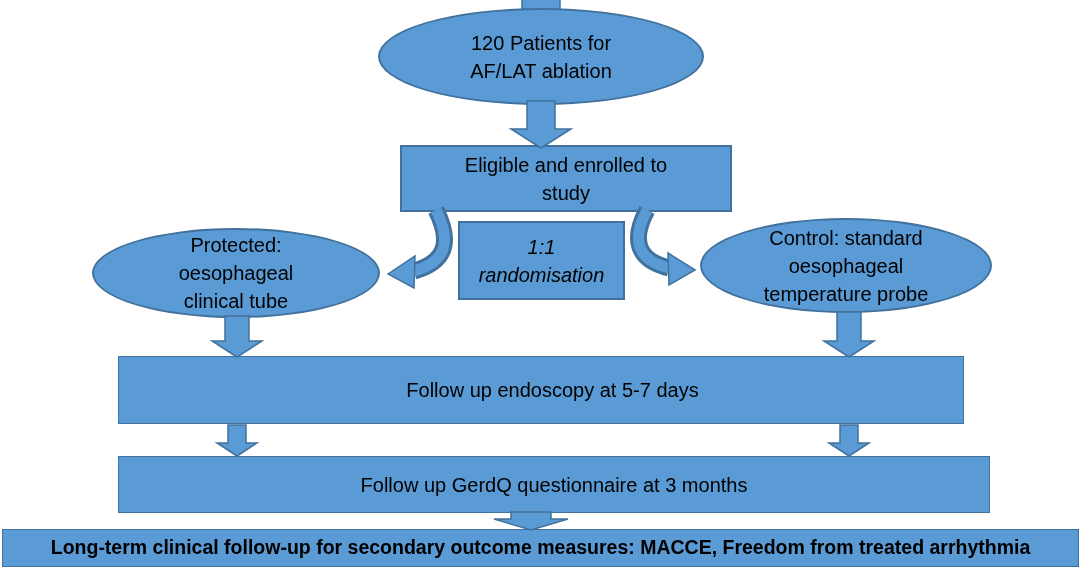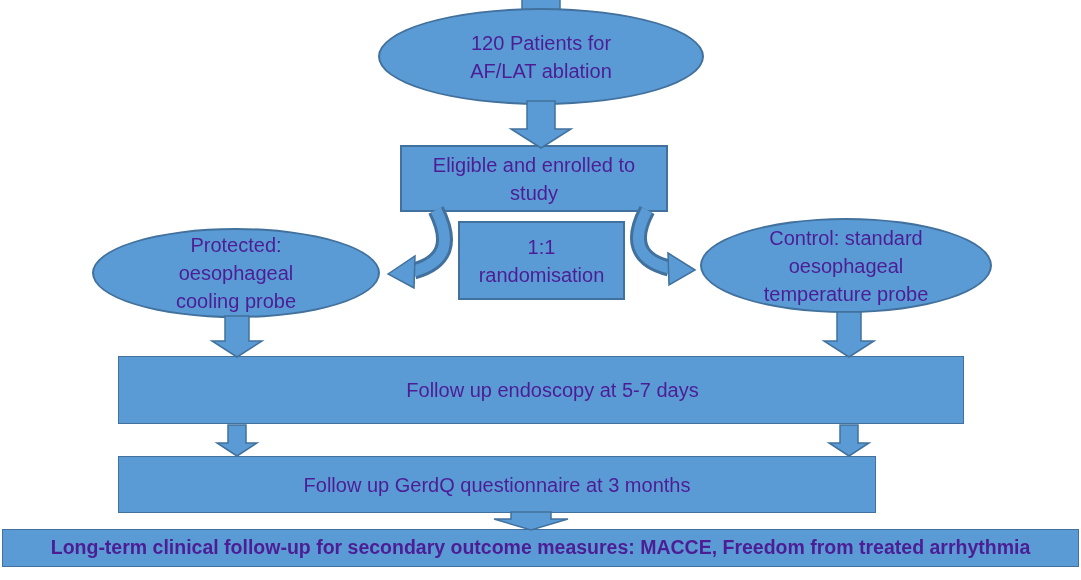--- a/index.html
+++ b/index.html
@@ -3,36 +3,36 @@
 <meta charset="utf-8">
 <style>
   html,body { margin:0; padding:0; background:#ffffff; }
   .canvas {
     position:relative; width:1081px; height:580px; background:#ffffff;
     font-family:"Liberation Sans", sans-serif; overflow:hidden;
   }
   .node {
     position:absolute; box-sizing:border-box;
     display:flex; align-items:center; justify-content:center;
-    text-align:center; color:#4c1d95; background:#5b9bd5;
+    text-align:center; color:#000000; background:#5b9bd5;
     font-size:20px; line-height:1.4; white-space:pre-line;
   }
   .ellipse { border-radius:50%; border:2px solid #41719c; }
   .rect    { border:2px solid #41719c; }
   .wide    { border:1.5px solid #41719c; }
   .bar     { border:1.5px solid #41719c; font-size:19.5px;font-weight:bold; }
 
   
   .n-patients   { left:378px; top:8px;   width:326px; height:97px; }
-  .n-enrolled   { left:400px; top:145px; width:268px; height:67px; }
-  .n-random     { left:458px; top:221px; width:167px; height:79px; }
+  .n-enrolled   { left:400px; top:145px; width:332px; height:67px; }
+  .n-random     { left:458px; top:221px; width:167px; height:79px;font-style:italic; }
   .n-protected  { left:92px;  top:228px; width:288px; height:90px; }
   .n-control    { left:700px; top:218px; width:292px; height:95px;justify-content:center; }
   .n-endoscopy  { left:118px; top:356px; width:846px; height:68px;padding-left:23px; }
-  .n-gerdq      { left:118px; top:456px; width:758px; height:57px; }
+  .n-gerdq      { left:118px; top:456px; width:872px; height:57px; }
   .n-longterm   { left:2px;   top:529px; width:1077px; height:38px; }
 
   svg.layer { position:absolute; left:0; top:0; width:1081px; height:580px; pointer-events:none; }
   .block-arrow { fill:#5b9bd5; stroke:#41719c; stroke-width:1.5; }
   .curve-dark  { fill:none; stroke:#41719c; stroke-width:17; }
   .curve-light { fill:none; stroke:#5b9bd5; stroke-width:11; }
   .stub        { fill:#5b9bd5; stroke:#41719c; stroke-width:1.5; }
 </style>
 </head>
 <body>
@@ -54,21 +54,21 @@
   </div>
 
   <div class="node rect n-random">
     <span>1:1
 randomisation</span>
   </div>
 
   <div class="node ellipse n-protected">
     <span>Protected:
 oesophageal
-cooling probe</span>
+clinical tube</span>
   </div>
 
   <div class="node ellipse n-control">
     <span>Control: standard
 oesophageal
 temperature probe</span>
   </div>
 
   <div class="node wide n-endoscopy">
     <span>Follow up endoscopy at 5-7 days</span>

